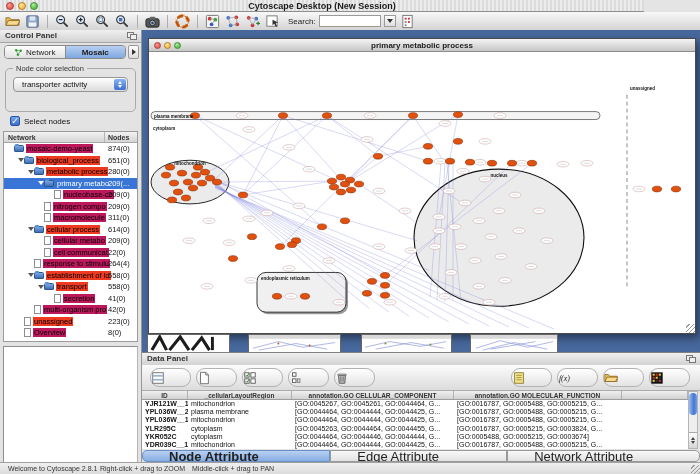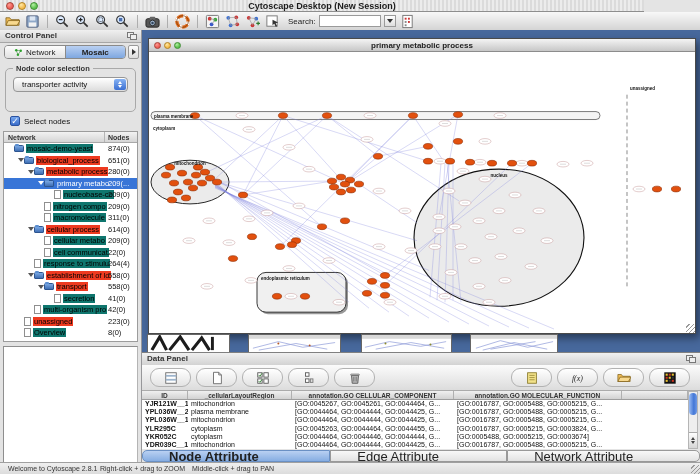--- a/index.html
+++ b/index.html
@@ -45,21 +45,21 @@
   .segbtn{flex:1;display:flex;align-items:center;justify-content:center;gap:3px;font-size:8px;
     background:linear-gradient(#fdfdfd,#e1e1e1);color:#222;}
   .segbtn.sel{background:linear-gradient(#b9d0f2,#7ea7e0);border-left:1px solid #8a8a8a;font-weight:bold;}
   .segbtn svg{width:9px;height:9px;}
   #cptab-more{width:11px;height:14px;margin-left:2px;border:1px solid #999;border-radius:2px;
     background:linear-gradient(#fdfdfd,#ddd);display:flex;align-items:center;justify-content:center;}
   #cptab-more::after{content:"";border:3px solid transparent;border-left:4px solid #333;margin-left:3px;}
   #groupbox{position:absolute;left:5px;right:5px;top:38px;height:44px;border:1px solid #a9a9a9;
     border-radius:5px;}
   #groupbox .gtitle{position:absolute;top:-5px;left:7px;background:#e3e3e3;padding:0 3px;font-size:7.5px;
-    font-weight:bold;color:#333;}
+    font-weight:normal;color:#333;}
   #dropdown{position:absolute;left:7px;right:7px;top:8px;height:15px;border:1px solid #969696;
     border-radius:4px;background:linear-gradient(#ffffff,#dcdcdc);font-size:8px;line-height:14px;
     padding-left:8px;color:#111;}
   #dropstepper{position:absolute;right:1px;top:1px;width:12px;height:11px;border-radius:2px;
     background:linear-gradient(#86b2f3,#3b6fd2);display:flex;flex-direction:column;align-items:center;justify-content:center;}
   #dropstepper i{display:block;border:2.5px solid transparent;}
   #dropstepper i.up{border-bottom:3px solid #fff;margin-bottom:1px;}
   #dropstepper i.dn{border-top:3px solid #fff;}
   #checkboxrow{position:absolute;left:10px;top:86px;display:flex;align-items:center;gap:4px;}
   #checkbox{width:10px;height:10px;border-radius:2px;border:1px solid #2a52a0;
@@ -77,21 +77,21 @@
   .trow .sp{flex:0 0 auto;}
   .arr{width:7px;flex:0 0 7px;display:flex;justify-content:center;}
   .arr::after{content:"";border:3px solid transparent;border-top:4px solid #555;margin-top:3px;}
   .trow.sel .arr::after{border-top-color:#fff;}
   .ico-folder{width:10px;height:7px;flex:0 0 10px;border-radius:1.5px 1.5px 1px 1px;
     background:linear-gradient(#79a7e3,#3f6fb4);border:1px solid #2d5590;margin-right:2px;position:relative;}
   .ico-folder::before{content:"";position:absolute;left:0;top:-2px;width:4px;height:2px;
     background:#5c8fd0;border-radius:1px 1px 0 0;}
   .ico-file{width:7px;height:9px;flex:0 0 7px;background:#fff;border:1px solid #8f8f8f;margin-right:2px;}
   .tlabel{padding:0 1px;overflow:hidden;text-overflow:clip;max-width:76px;}
-  .hl-green{background:#0f766e;color:#000;}
+  .hl-green{background:#be185d;color:#000;}
   .hl-red{background:#ee3a20;color:#000;}
   .trow.sel .tlabel{background:transparent;color:#fff;}
   .tnodes{position:absolute;left:104px;width:34px;overflow:hidden;}
   .trow{position:relative;}
   
   #birdseye{position:absolute;left:3px;right:3px;top:316px;height:138px;background:#fff;
     border:1px solid #b4b4b4;border-top-color:#8e8e8e;border-left-color:#8e8e8e;}
   
   #desktop{position:absolute;left:142px;top:30px;width:558px;height:432px;background:#47689c;}
   #netwin{position:absolute;left:6px;top:8px;width:548px;height:296px;border:1px solid #4a4a4a;
@@ -111,21 +111,21 @@
   .mini svg{width:100%;height:100%;display:block;}
   
   #datapanel{position:absolute;left:0;top:322px;width:558px;height:110px;background:#e4e4e4;
     border-top:1px solid #808080;}
   #dptoolbar{position:absolute;left:0;top:12px;right:0;height:26px;
     background:linear-gradient(#fbfbfb,#dcdcdc);border-bottom:1px solid #ababab;}
   .dpicons{position:absolute;top:3px;display:flex;gap:5px;}
   .dpicons.left{left:8px;}
   .dpicons.right{right:10px;}
   .dpbtn{width:41px;height:19px;border:1px solid #b2b2b2;border-radius:9px;
-    background:linear-gradient(#ffffff,#e3e3e3);display:flex;align-items:center;justify-content:center;}
+    background:linear-gradient(#ffffff,#e3e3e3);display:flex;align-items:center;}
   .dpbtn svg{width:14px;height:14px;display:block;}
   
   #dptable{position:absolute;left:0;top:38px;right:12px;height:58px;background:#fff;overflow:hidden;}
   #dphead{display:flex;height:9px;background:linear-gradient(#f0f0f0,#d2d2d2);
     border-bottom:1px solid #9e9e9e;font-size:6.5px;font-weight:bold;color:#333;}
   #dphead div{border-right:1px solid #b0b0b0;text-align:center;line-height:9px;overflow:hidden;white-space:nowrap;}
   .drow{display:flex;height:8.2px;font-size:7px;line-height:8.2px;white-space:nowrap;}
   .drow div{overflow:hidden;padding-left:3px;}
   .drow .c0{font-weight:bold;}
   .cw0{width:46px;}.cw1{width:104px;}.cw2{width:162px;}.cw3{width:168px;}.cwf{flex:1;}

